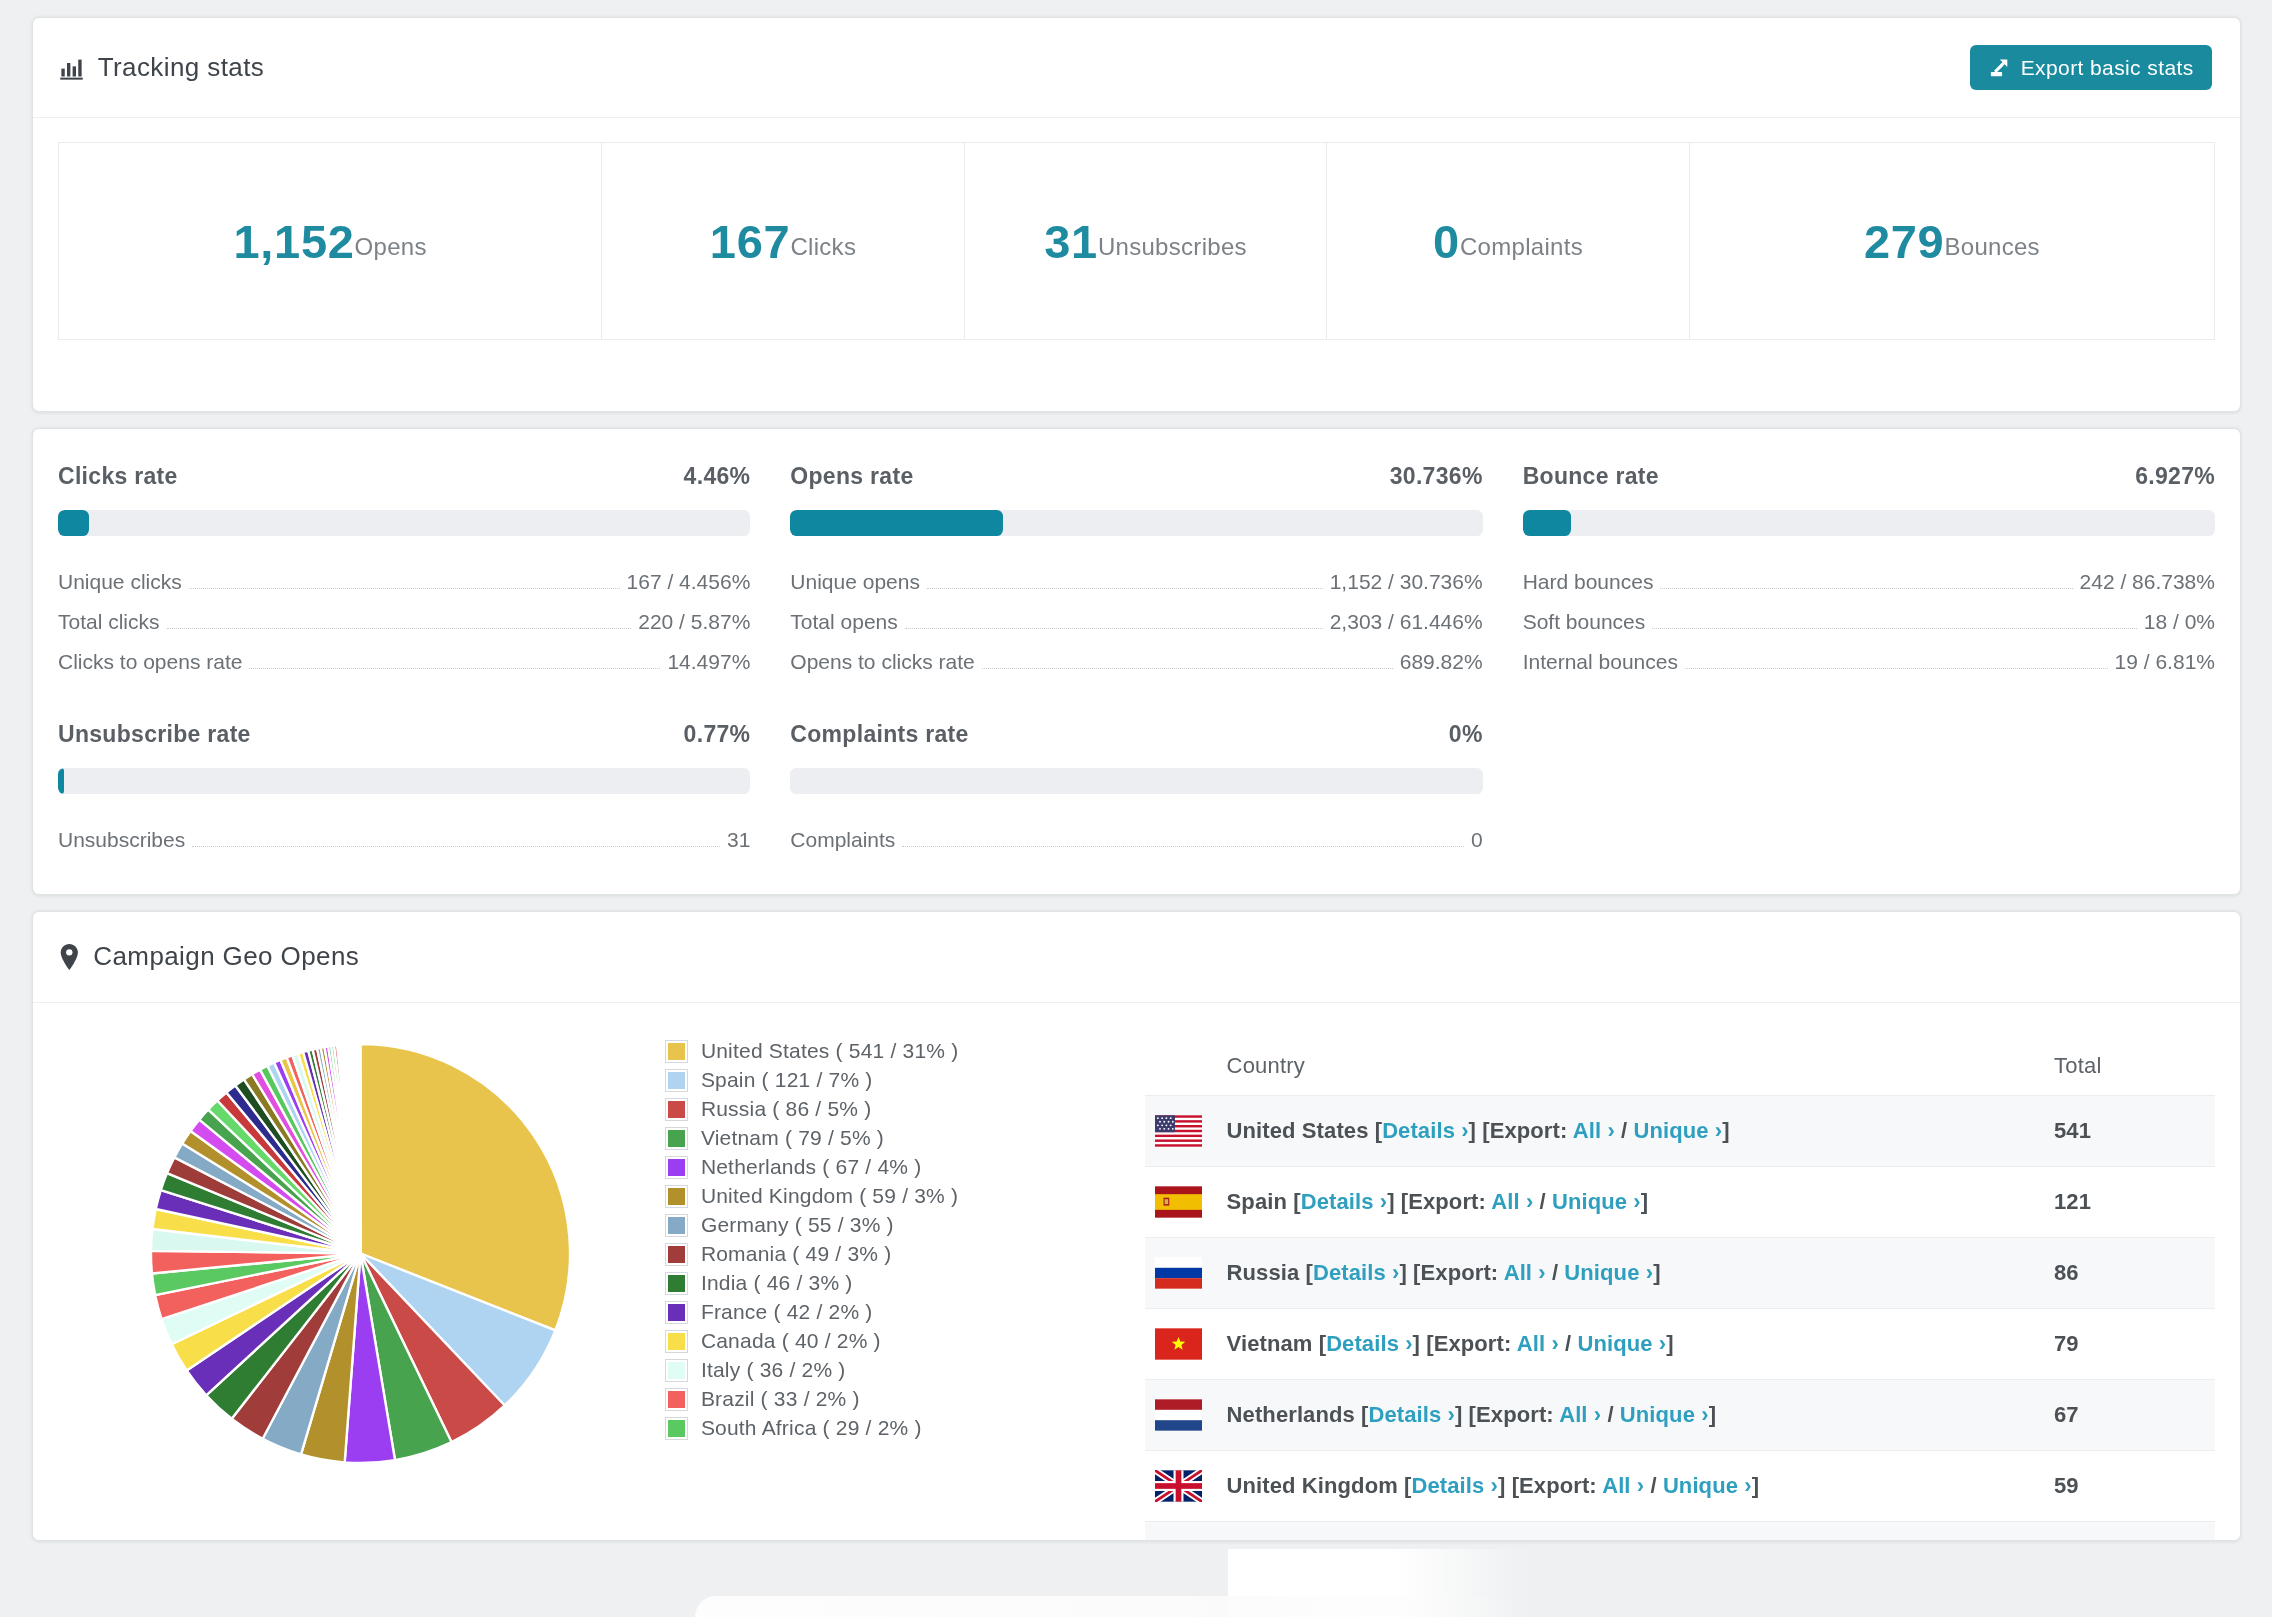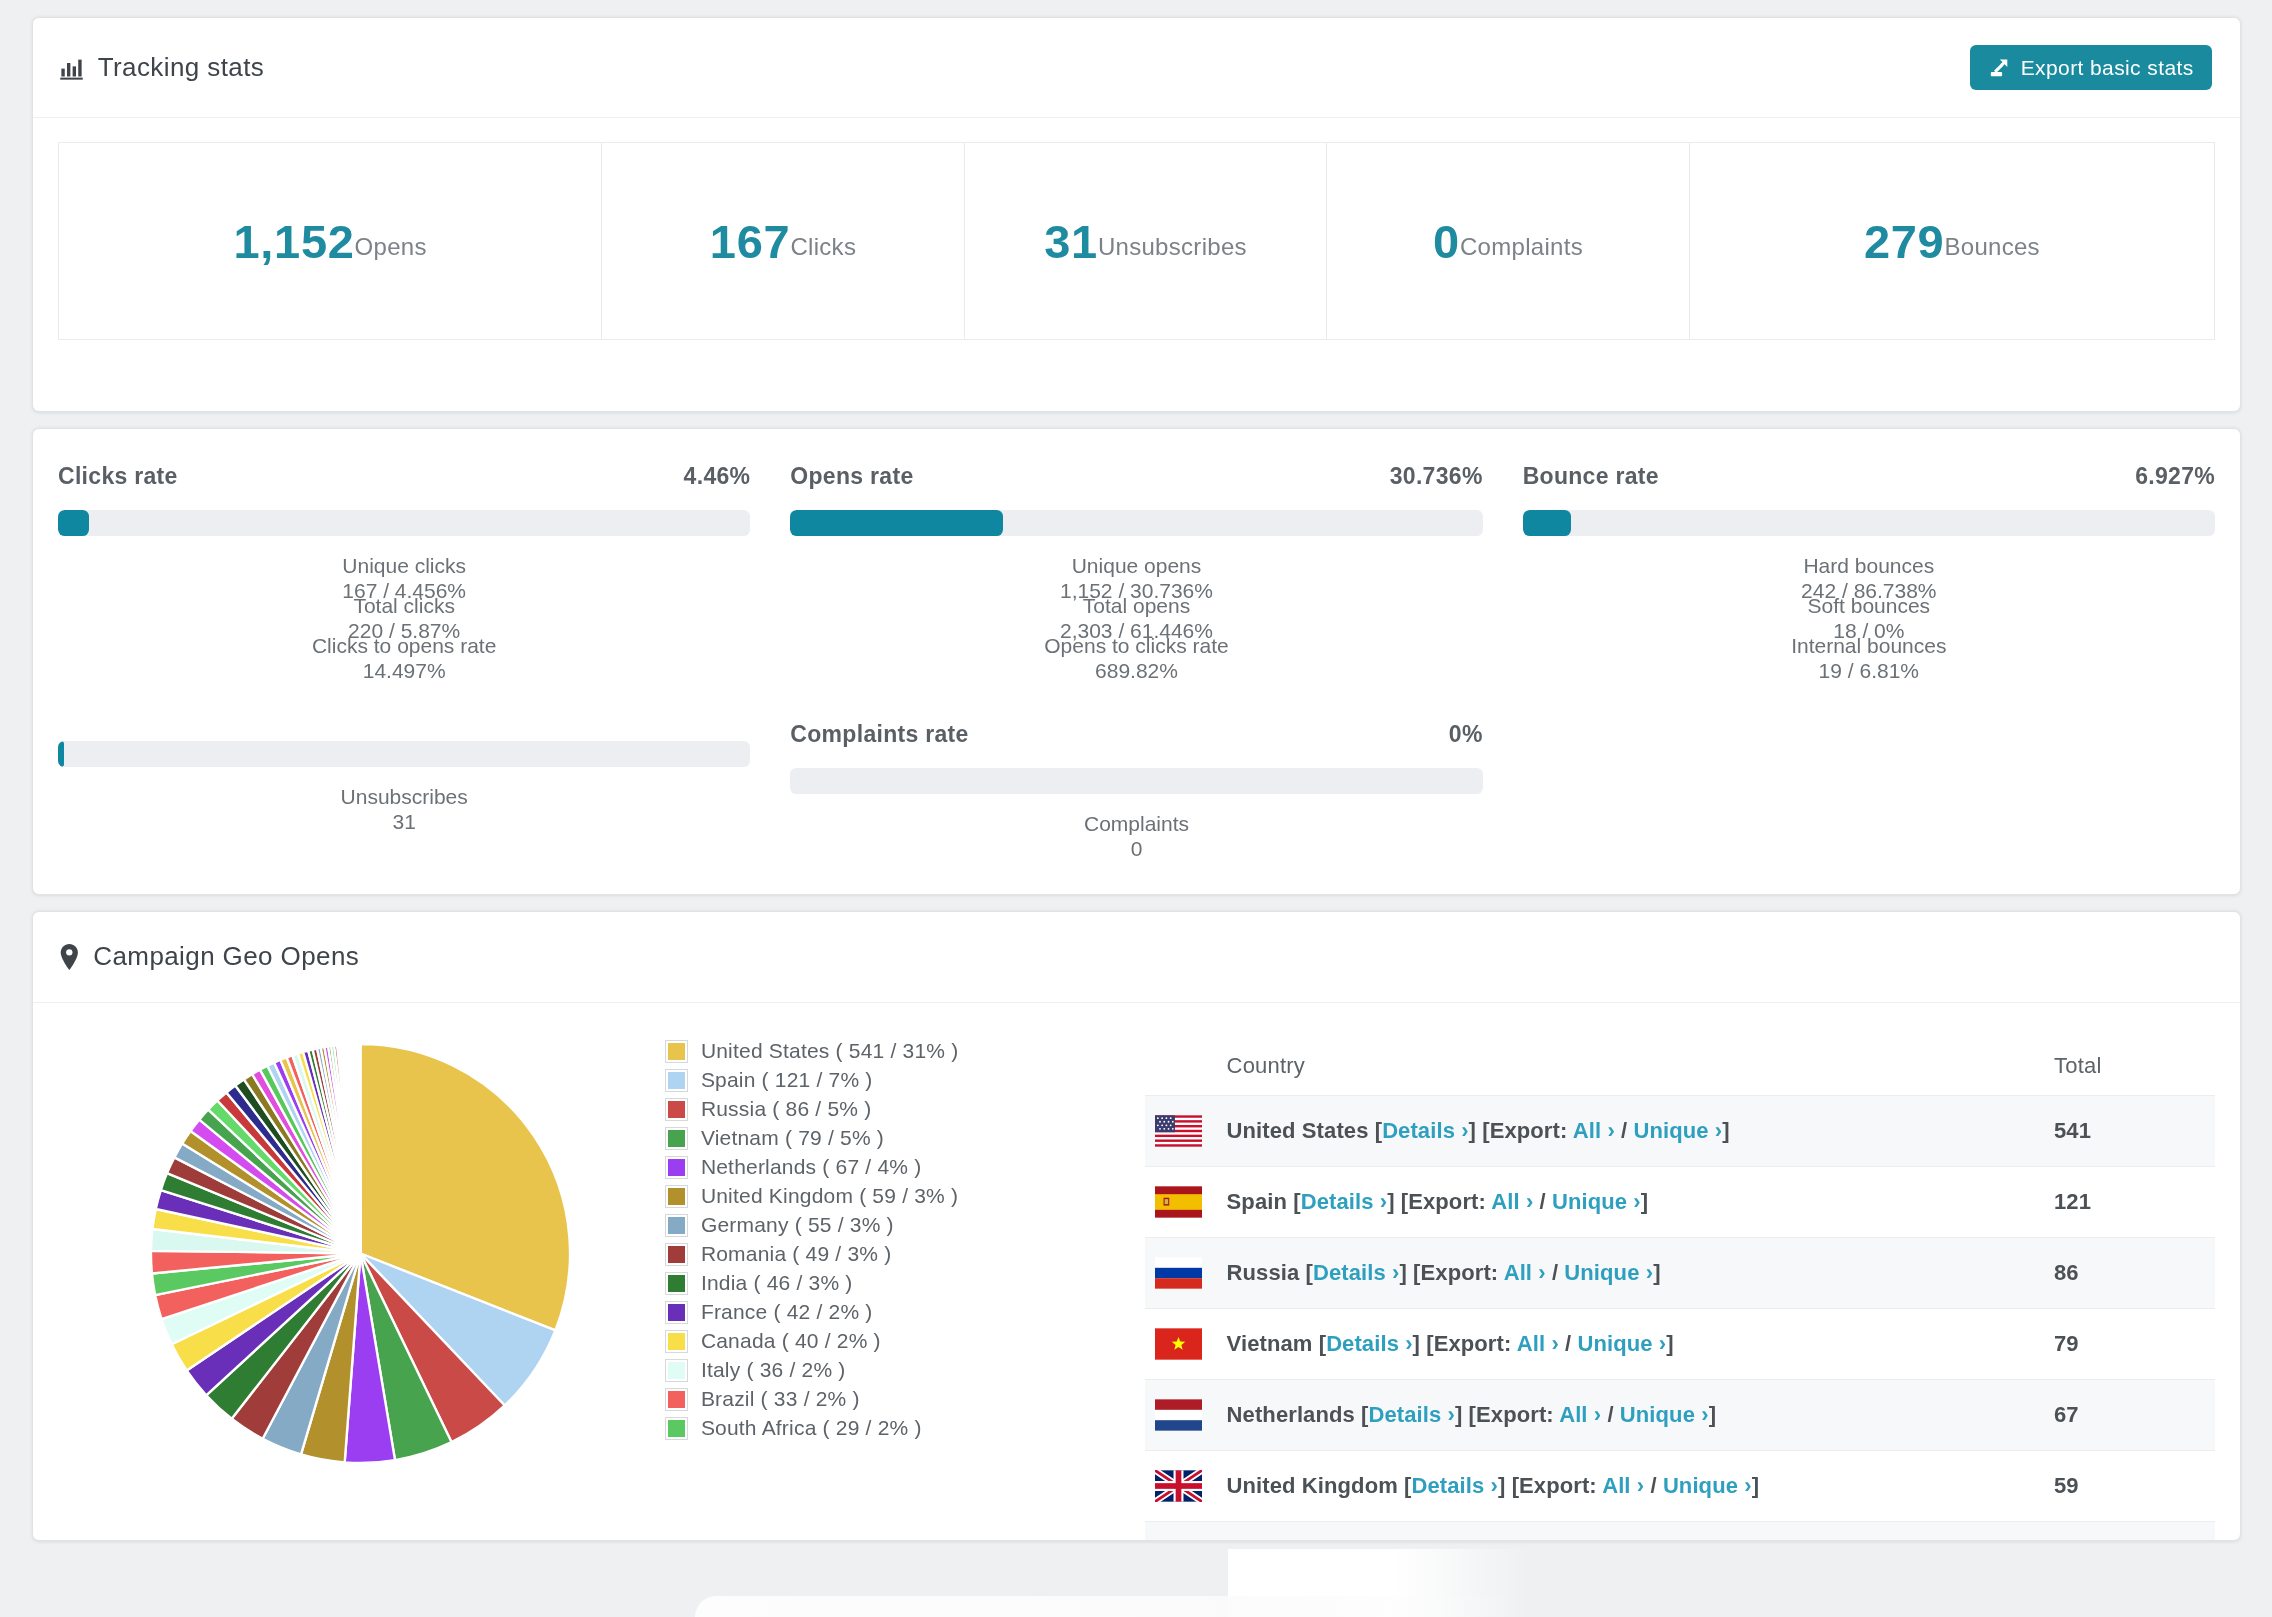--- a/index.html
+++ b/index.html
@@ -25,21 +25,21 @@
   .sum-num{font-size:47px;font-weight:700;color:#1e8ba1;letter-spacing:0.7px;}
   .sum-lbl{font-size:24px;color:#7c8287;margin-top:11.3px;letter-spacing:0.3px;}
   
   .card-rates{padding:34px 25px 42px;}
   .rates-grid{display:grid;grid-template-columns:1fr 1fr 1fr;column-gap:40px;row-gap:47px;}
   .rate-head{display:flex;justify-content:space-between;align-items:baseline;
              font-size:23px;font-weight:700;color:#595f64;letter-spacing:0.3px;}
   .rate-bar{margin-top:20px;height:26px;border-radius:6.4px;background:#eceef1;overflow:hidden;}
   .rate-fill{height:100%;background:#0f87a1;border-radius:6.4px;}
   .rate-rows{margin-top:18.4px;}
-  .stat-line{display:flex;align-items:center;height:40px;font-size:21px;color:#6b7176;flex-direction:column;}
+  .stat-line{display:flex;align-items:flex-end;height:40px;font-size:21px;color:#6b7176;}
   .stat-line .leader{flex:1;border-bottom:1.4px dotted #c7cbce;margin:0 7px;transform:translateY(-5px);}
   .stat-line .lbl,.stat-line .val{white-space:nowrap;}
   
   .card-geo{height:630px;overflow:hidden;position:relative;}
   .geo-body{display:flex;align-items:flex-start;padding:34px 25px 0;}
   .pie-wrap{flex:none;width:586px;}
   .pie-wrap svg{display:block;margin-left:86px;}
   .legend{flex:none;width:462px;margin:0 0 0 21px;padding:0;list-style:none;}
   .legend li{display:flex;align-items:center;height:29px;font-size:21px;color:#5d6368;letter-spacing:0.2px;}
   .swatch{flex:none;width:17px;height:17px;padding:2.1px;border:1.4px solid #d6d9dc;
@@ -196,20 +196,24 @@
             </div>
           <div class="stat-line">
               <span class="lbl">Internal bounces</span>
               <span class="leader"></span>
               <span class="val">19 / 6.81%</span>
             </div>
         </div>
       </div>
 
       <div class="rate-panel">
+        <div class="rate-head">
+          <span>Unsubscribe rate</span>
+          <span>0.77%</span>
+        </div>
         <div class="rate-bar">
             <div class="rate-fill" style="width: 0.77%; min-width: 6.4px;"></div>
           </div>
         <div class="rate-rows">
           <div class="stat-line">
               <span class="lbl">Unsubscribes</span>
               <span class="leader"></span>
               <span class="val">31</span>
             </div>
         </div>

